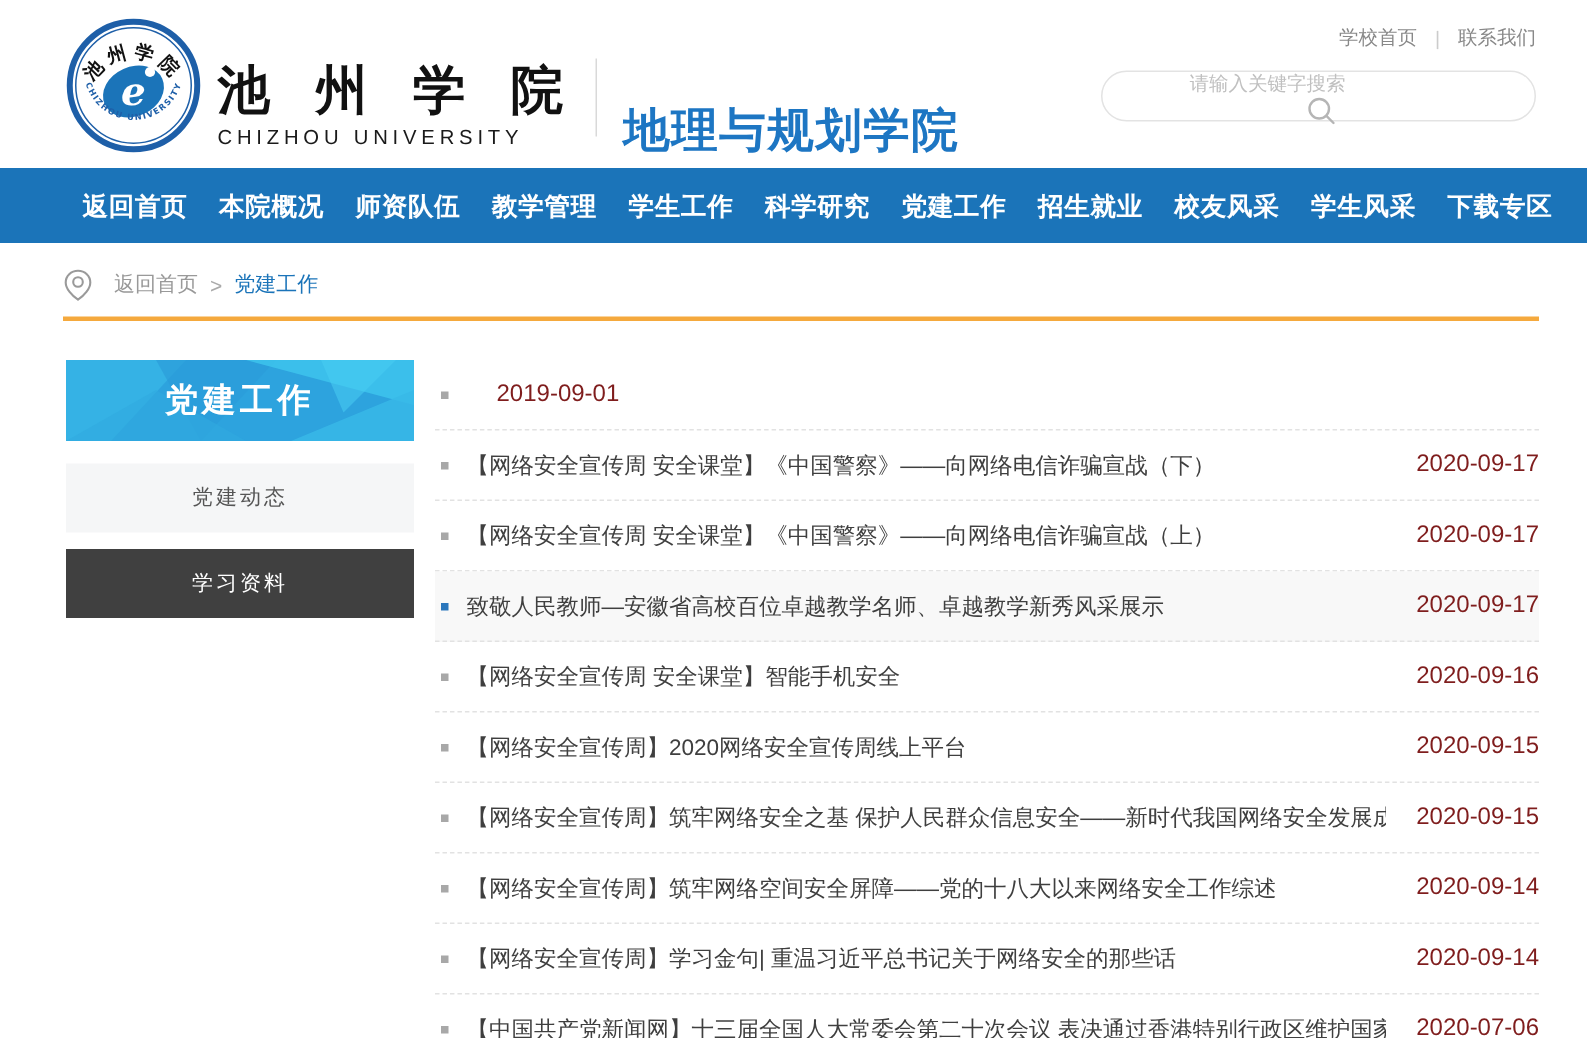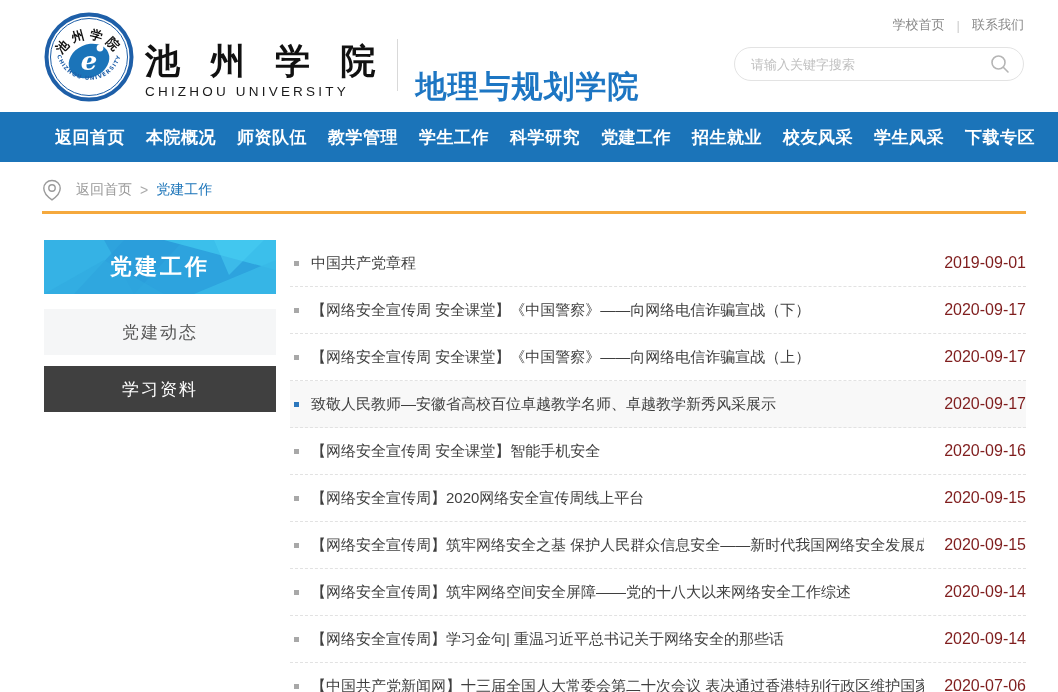--- a/index.html
+++ b/index.html
@@ -16,21 +16,21 @@
   .brand-divider { width:1px; height:52px; background:#d9d9d9; margin:0 18px 0 12px; }
   .college-name { font-size:31px; font-weight:bold; color:#1d76c3; white-space:nowrap; letter-spacing:1px;margin-top:44px; }
 
   .top-links { position:absolute; right:34px; top:16px; display:flex; align-items:center;
     font-size:13px; color:#888;margin-left:10px; }
   .top-link { cursor:pointer; }
   .top-link-sep { margin:0 12px; color:#ccc; }
 
   .search-box { position:absolute; right:34px; top:47px; width:290px; height:34px;
     border:1px solid #e3e3e3; border-radius:17px; display:flex; align-items:center;
-    padding:0 12px 0 16px; background:#fff; }
+    padding:0 12px 0 16px; background:#fff;flex-direction:column; }
   .search-input { flex:1; border:none; outline:none; font-size:13px; color:#333;
     font-family:"Liberation Sans","DejaVu Sans",sans-serif; background:transparent; }
   .search-input::placeholder { color:#c0c0c0; }
   .search-btn { width:22px; height:22px; cursor:pointer; flex:0 0 auto; }
 
   
   .nav { height:50px; background:#1b74b9; display:flex; align-items:center;
     padding-left:55px; gap:21px; }
   .nav-item { color:#fff; font-size:17px; font-weight:600; letter-spacing:0.5px;
     white-space:nowrap; cursor:pointer; }
@@ -47,21 +47,21 @@
   
   .content { display:flex; margin:26px 32px 0 44px; }
 
   .sidebar { width:232px; flex:0 0 auto; }
   .side-head { position:relative; height:54px; display:flex; align-items:center;
     justify-content:center; overflow:hidden; cursor:pointer; }
   .side-head svg { position:absolute; inset:0; }
   .side-head-label { position:relative; color:#fff; font-size:22px; font-weight:bold;
     letter-spacing:3px; }
   .side-item { height:46px; display:flex; align-items:center; justify-content:center;
-    font-size:17px; letter-spacing:2px; cursor:pointer; }
+    font-size:14px; letter-spacing:2px; cursor:pointer; }
   .side-item.plain { background:#f5f6f7; color:#555; margin-top:15px; }
   .side-item.active { background:#404040; color:#fff; margin-top:11px; }
 
   .list { flex:1; margin-left:14px; min-width:0; }
   .row { height:47px; display:flex; align-items:center; padding:0 0 0 4px;
     border-bottom:1px dashed #e2e2e2; cursor:pointer; }
   .row.hl { background:#f8f8f8; }
   .bullet { width:5px; height:5px; background:#a8a8a8; flex:0 0 auto; margin-right:12px; }
   .row.hl .bullet { background:#2b77bc; }
   .row-title { flex:1; font-size:15px; color:#3f3f3f; white-space:nowrap;
@@ -158,21 +158,20 @@
       </svg>
       <span class="side-head-label">党建工作</span>
     </div>
     <div class="side-item plain">党建动态</div>
     <div class="side-item active">学习资料</div>
   </div>
 
   <div class="list">
     <div class="row">
       <span class="bullet"></span>
-      <span class="row-title">中国共产党章程</span>
       <span class="row-date">2019-09-01</span>
     </div>
     <div class="row">
       <span class="bullet"></span>
       <span class="row-title">【网络安全宣传周 安全课堂】《中国警察》——向网络电信诈骗宣战（下）</span>
       <span class="row-date">2020-09-17</span>
     </div>
     <div class="row">
       <span class="bullet"></span>
       <span class="row-title">【网络安全宣传周 安全课堂】《中国警察》——向网络电信诈骗宣战（上）</span>

